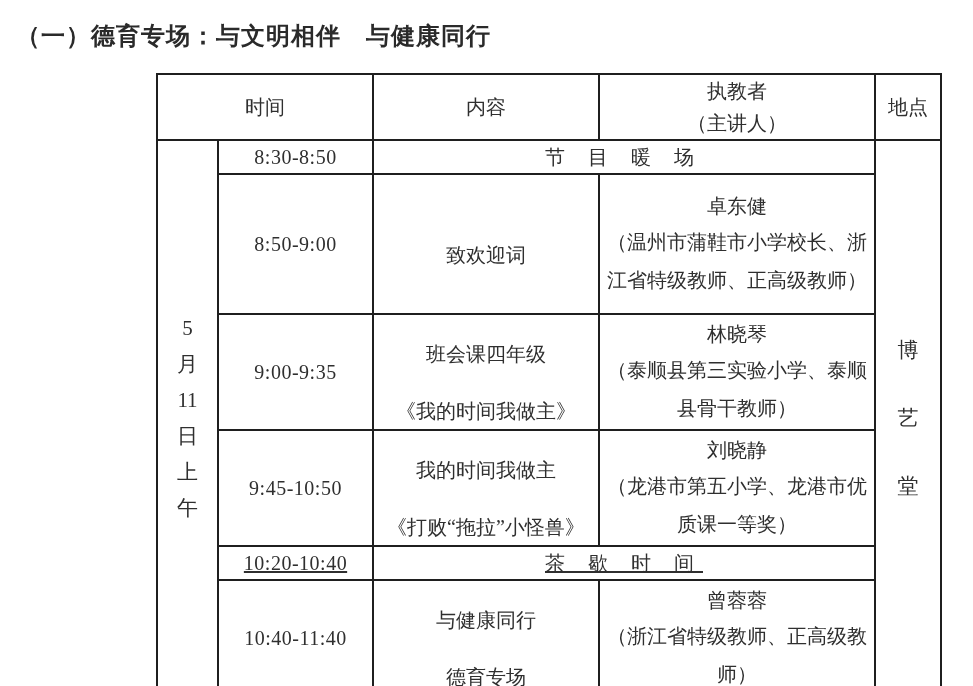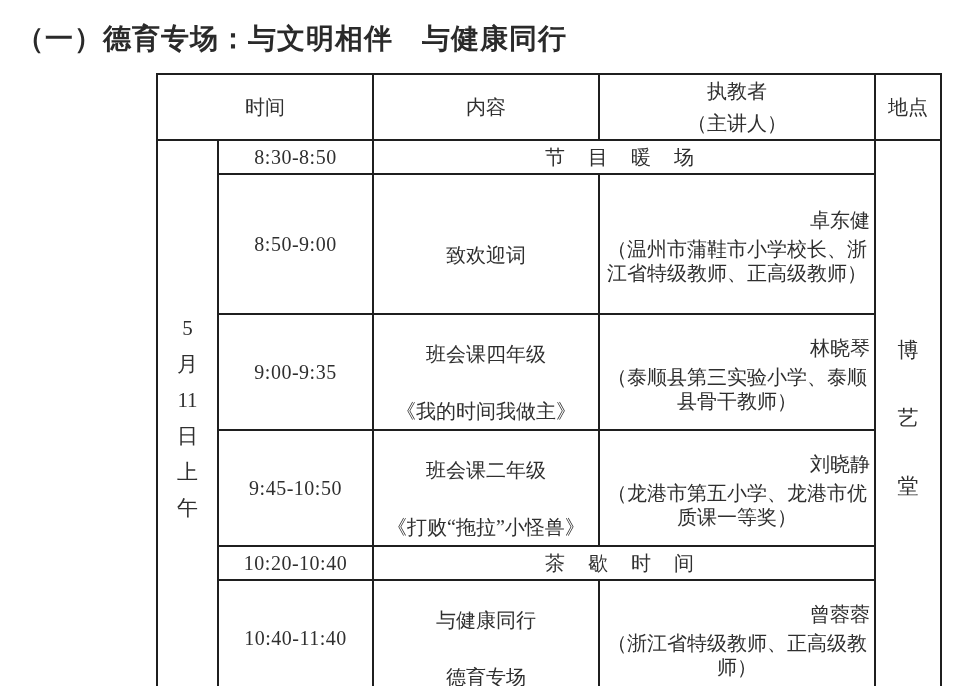--- a/index.html
+++ b/index.html
@@ -14,21 +14,21 @@
     background: #ffffff;
     font-family: "Liberation Serif", "DejaVu Serif", serif;
     color: #2f2f2f;
     overflow: hidden;
   }
   .title {
     position: absolute;
     left: 16px;
     top: 20px;
     margin: 0;
-    font-size: 28px;
+    font-size: 24px;
     font-weight: bold;
     letter-spacing: 1px;
     color: #2a2a2a;
     white-space: pre;
   }
   table.schedule {
     position: absolute;
     left: 156px;
     top: 73px;
     border-collapse: collapse;
@@ -45,21 +45,21 @@
     color: #2f2f2f;
     padding: 0 4px;
     line-height: 32px;
     overflow: hidden;
   }
   tr.r-header  { height: 56px; }
   tr.r-warmup  { height: 32px; }
   tr.r-welcome { height: 140px; }
   tr.r-class4  { height: 104px; }
   tr.r-class2  { height: 102px; }
-  tr.r-tea     { height: 32px; }
+  tr.r-tea     { height: 32px; text-decoration: underline; }
   tr.r-review  { height: 112px; }
   .header-cell { font-size: 21px; line-height: 30px; }
   .time-cell {
     font-size: 22px;
     letter-spacing: 0.5px;
     white-space: nowrap;
   }
   .banner-cell {
     font-size: 21px;
     letter-spacing: 9px;
@@ -68,22 +68,22 @@
   .date-cell div {
     font-size: 21px;
     line-height: 36px;
   }
   .loc-cell div {
     font-size: 21px;
     line-height: 68px;
   }
   .content-cell div { line-height: 35px; margin-top: 22px; }
   .speaker-cell { line-height: 34px; padding: 0 6px; }
-  .speaker-name { line-height: 34px; text-align: right; }
-  .speaker-desc { line-height: 24px; }
+  .speaker-name { line-height: 34px; }
+  .speaker-desc { line-height: 38px; }
 </style>
 </head>
 <body>
 
 <div class="page">
 
   <h1 class="title">（一）德育专场：与文明相伴　与健康同行</h1>
 
   <table class="schedule">
     <colgroup>
@@ -142,21 +142,21 @@
       </td>
       <td class="speaker-cell">
         <div class="speaker-name">林晓琴</div>
         <div class="speaker-desc">（泰顺县第三实验小学、泰顺县骨干教师）</div>
       </td>
     </tr>
 
     <tr class="r-class2">
       <td class="time-cell">9:45-10:50</td>
       <td class="content-cell">
-        <div>班会课二年级</div>
+        <div>我的时间我做主</div>
         <div>《打败“拖拉”小怪兽》</div>
       </td>
       <td class="speaker-cell">
         <div class="speaker-name">刘晓静</div>
         <div class="speaker-desc">（龙港市第五小学、龙港市优质课一等奖）</div>
       </td>
     </tr>
 
     <tr class="r-tea">
       <td class="time-cell">10:20-10:40</td>

